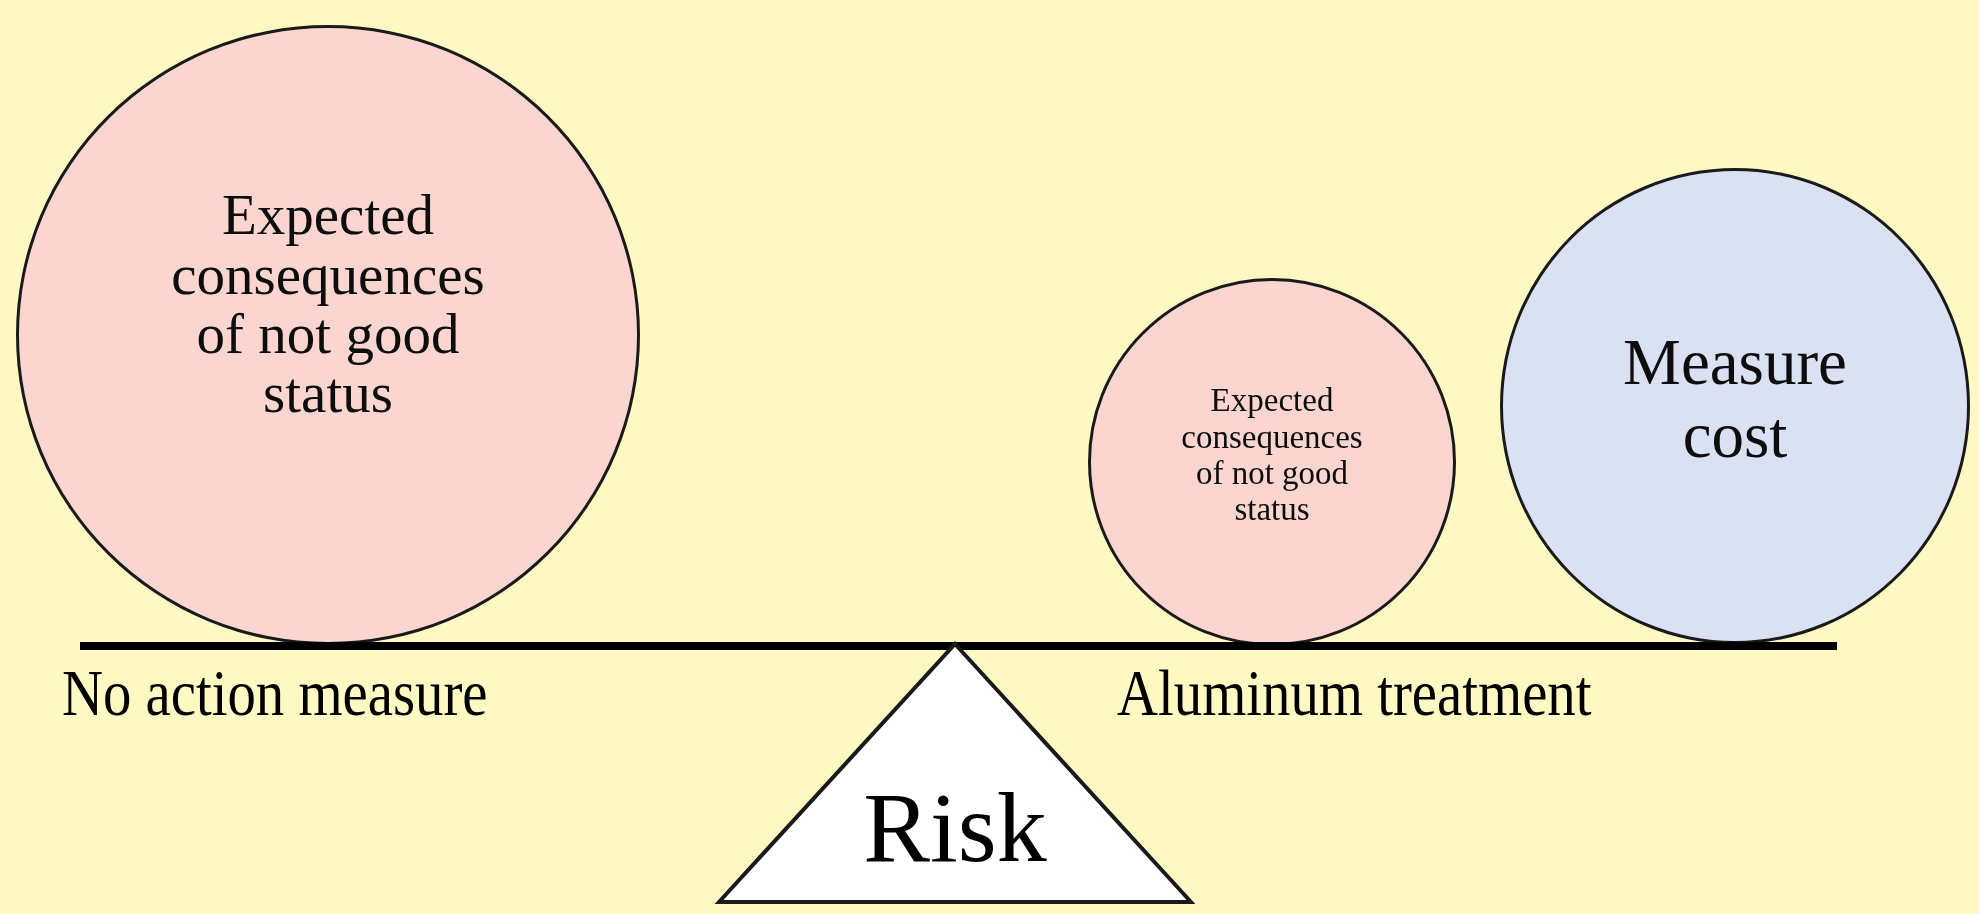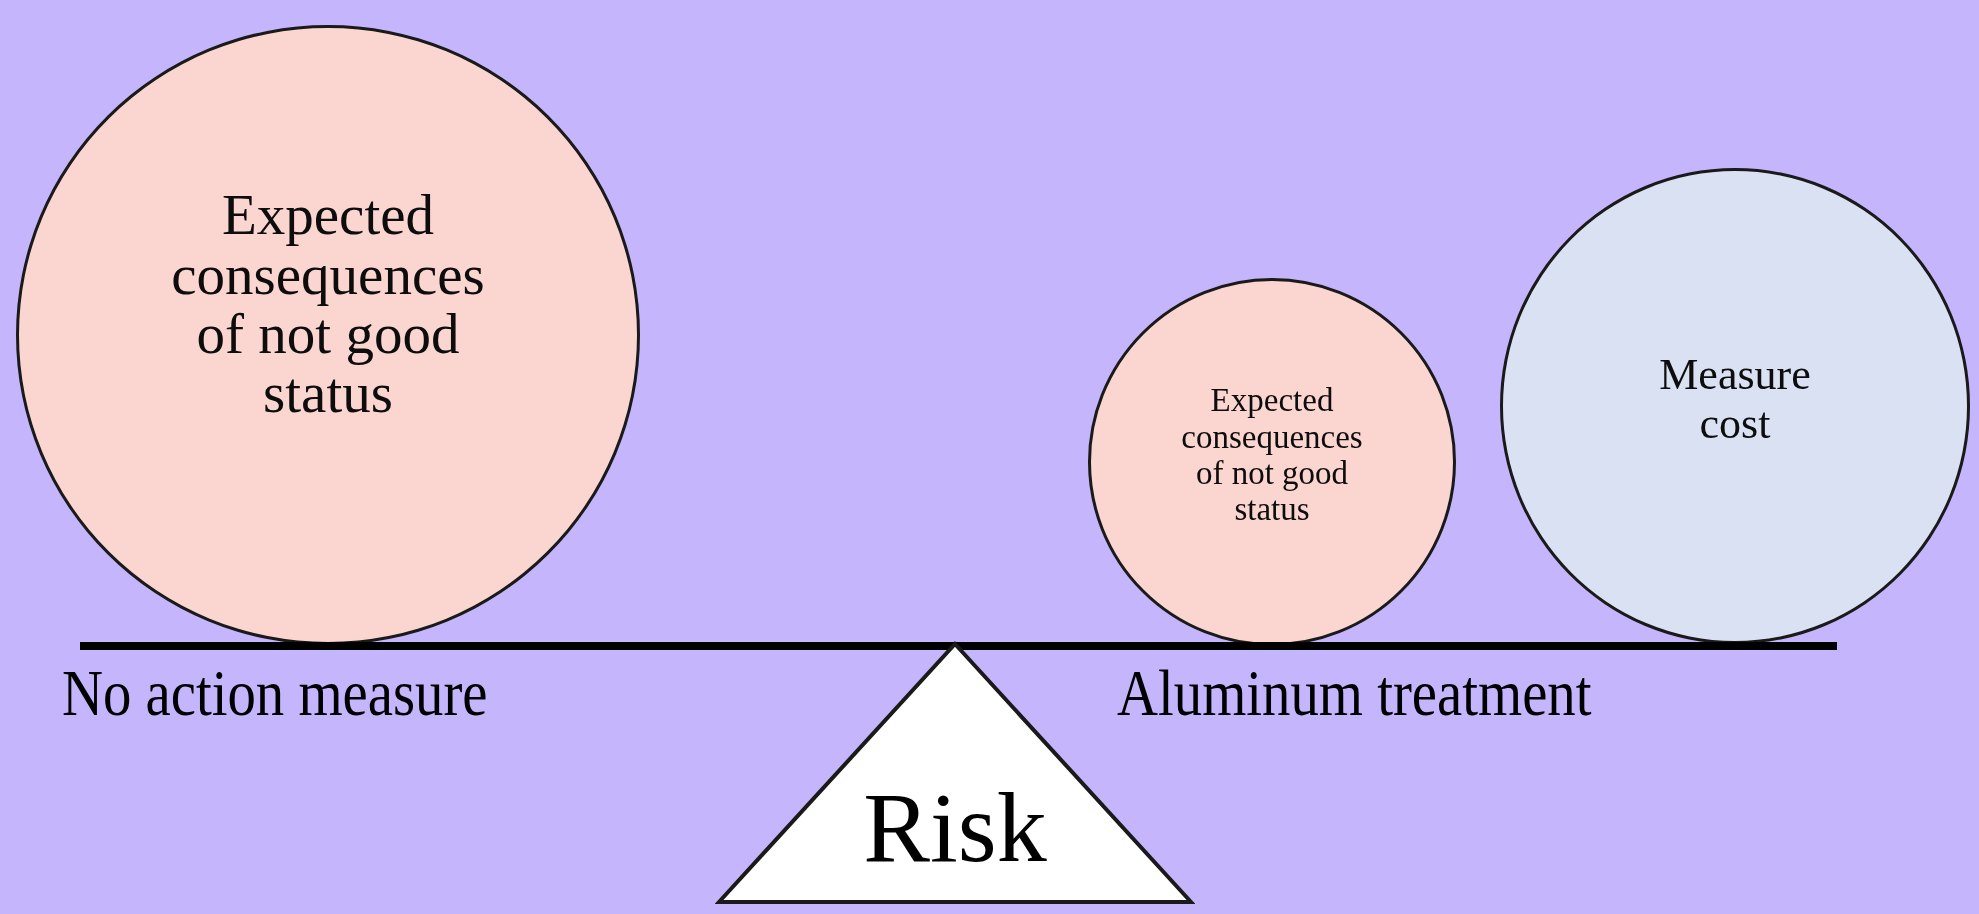--- a/index.html
+++ b/index.html
@@ -8,21 +8,21 @@
     padding: 0;
     background: #ffffff;
   }
   body {
     font-family: "Liberation Serif", "DejaVu Serif", serif;
   }
   #canvas {
     position: relative;
     width: 1979px;
     height: 914px;
-    background: #c4b5fd;
+    background: #fef9c3;
     overflow: hidden;
   }
   .bubble {
     position: absolute;
     border-radius: 50%;
     border: 3px solid #1a1a1a;
     box-sizing: border-box;
     display: flex;
     align-items: center;
     justify-content: center;
@@ -65,21 +65,21 @@
   }
 
   
   #bubble-right {
     left: 1500px;
     top: 168px;
     width: 470px;
     height: 476px;
   }
   #bubble-right .label {
-    font-size: 44px;
+    font-size: 65px;
     line-height: 1.12;
     margin-top: -14px;
   }
 
   
   #beam {
     position: absolute;
     left: 80px;
     top: 642px;
     width: 1757px;

